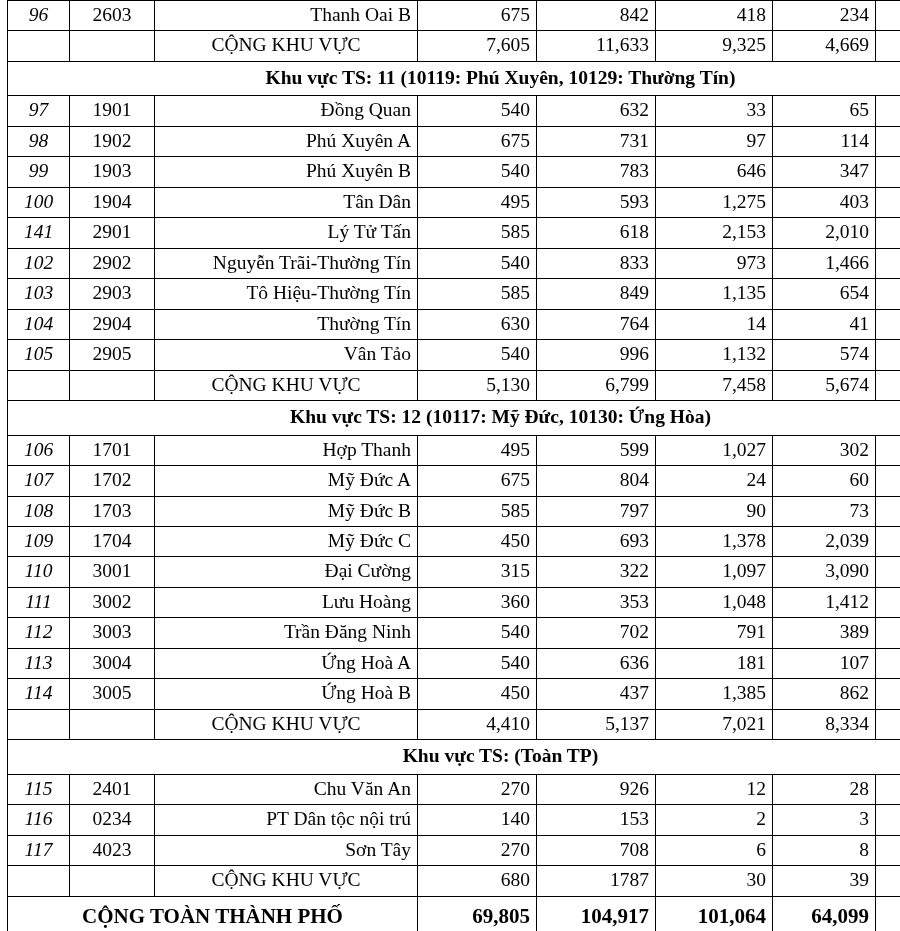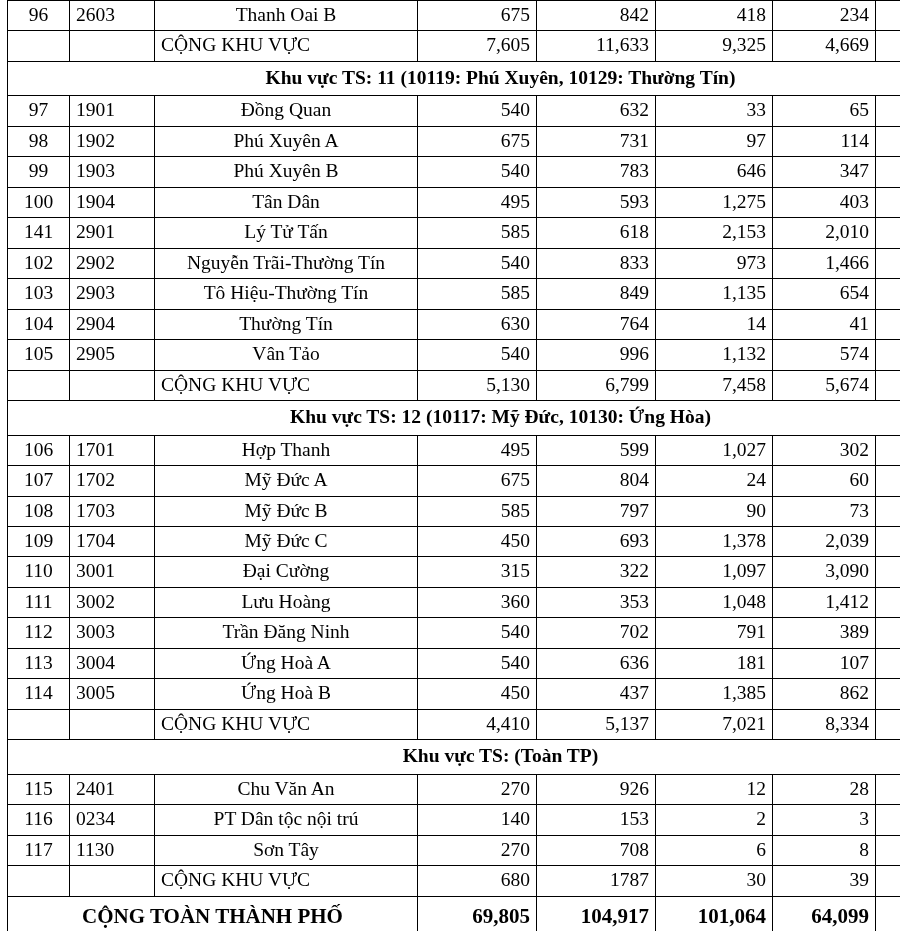--- a/index.html
+++ b/index.html
@@ -39,33 +39,33 @@
   
   col.c-stt   { width: 62px; }
   col.c-code  { width: 85px; }
   col.c-name  { width: 263px; }
   col.c-n1    { width: 119px; }
   col.c-n2    { width: 119px; }
   col.c-n3    { width: 117px; }
   col.c-n4    { width: 103px; }
   col.c-n5    { width: 118px; }
 
-  td.stt   { text-align: center; }
-  td.code  { }
-  td.name  { text-align: center; padding-left: 8px; }
+  td.stt   { text-align: center; font-style: italic; }
+  td.code  { text-align: center; }
+  td.name  { text-align: right; padding-left: 8px; }
   td.num   { text-align: right; padding-right: 10px; }
 
   tr.section td {
     text-align: center;
     font-weight: bold;
     padding-top: 6px;
     padding-bottom: 7px;
   }
   tr.subtotal td.name {
-    text-align: left;
+    text-align: center;
     padding-left: 6px;
   }
   tr.grandtotal td {
     font-weight: bold;
     font-size: 21px;
     padding-top: 8px;
     padding-bottom: 9px;
   }
   tr.grandtotal td.label {
     text-align: center;
@@ -331,21 +331,21 @@
           <td class="code">0234</td>
           <td class="name">PT Dân tộc nội trú</td>
           <td class="num">140</td>
           <td class="num">153</td>
           <td class="num">2</td>
           <td class="num">3</td>
           <td class="num">158</td>
         </tr>
         <tr class="data">
           <td class="stt">117</td>
-          <td class="code">1130</td>
+          <td class="code">4023</td>
           <td class="name">Sơn Tây</td>
           <td class="num">270</td>
           <td class="num">708</td>
           <td class="num">6</td>
           <td class="num">8</td>
           <td class="num">722</td>
         </tr>
         <tr class="subtotal">
           <td class="stt"></td>
           <td class="code"></td>

